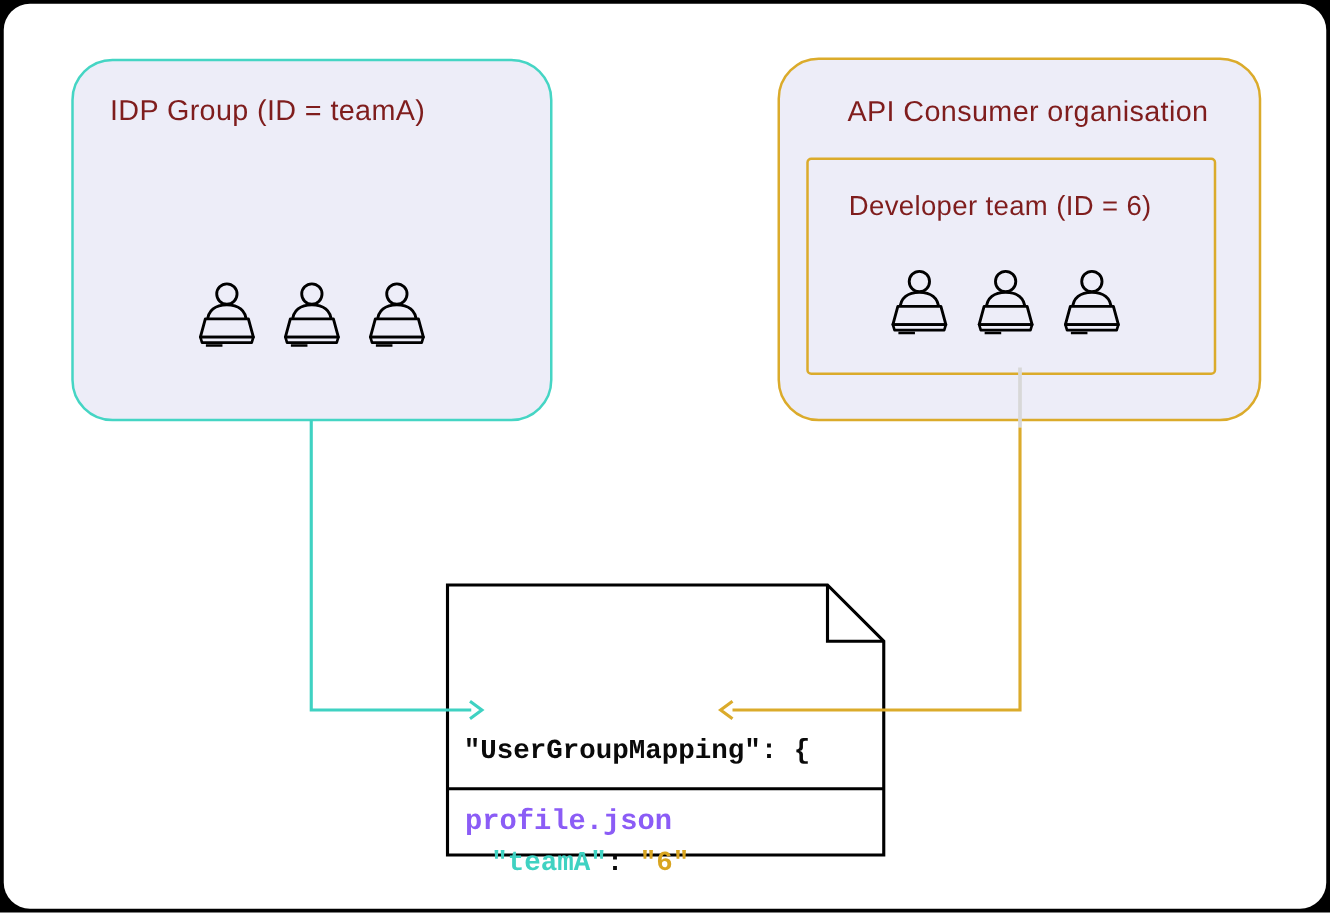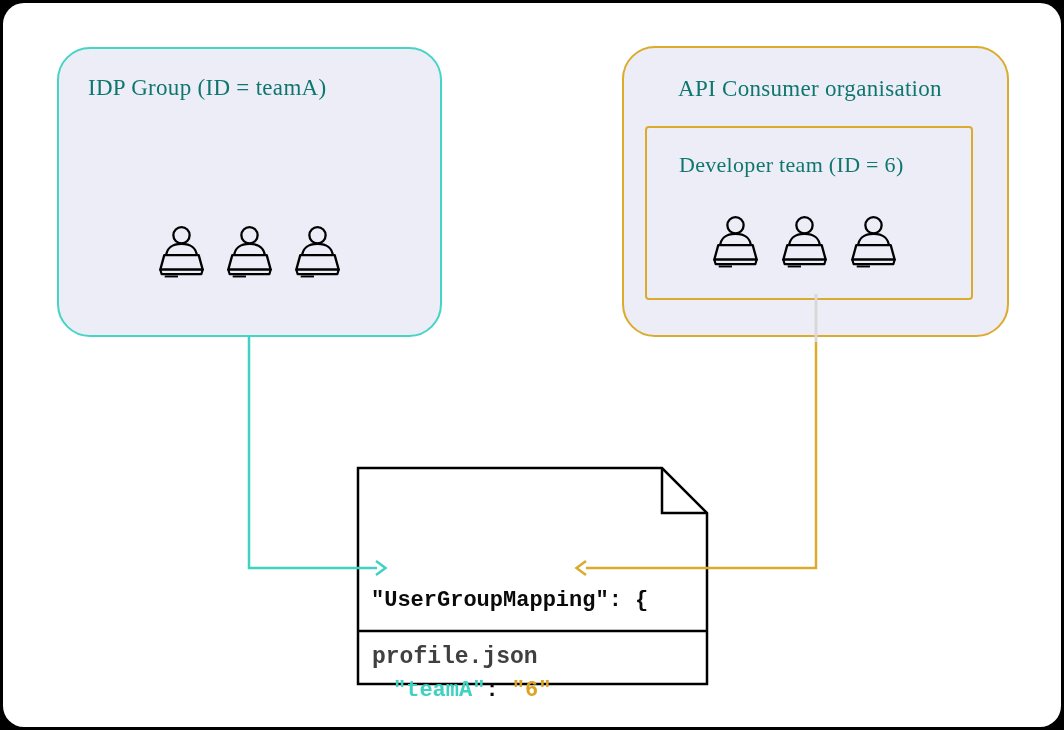--- a/index.html
+++ b/index.html
@@ -12,37 +12,37 @@
     position:absolute;left:3px;top:3px;right:3px;bottom:3px;
     background:#ffffff;border-radius:21px;
   }
   .box{
     position:absolute;background:#EDEDF8;border-radius:33px;
     box-sizing:border-box;
   }
   .box.teal-border{border:2.5px solid #45D5C4;}
   .box.gold-border{border:2.5px solid #DBAB2B;}
   .box-title{
-    position:absolute;color:#0f766e;font-size:23px;letter-spacing:.3px;
-    white-space:nowrap;font-family:Liberation Serif, serif;
+    position:absolute;color:#7f1d1d;font-size:23px;letter-spacing:.3px;
+    white-space:nowrap;font-family:Liberation Sans, sans-serif;
   }
   .icon-row{position:absolute;display:flex;}
   .member-icon{display:block;}
   .code-block{
     position:absolute;left:368px;top:523px;
     font-family:"Liberation Mono",monospace;font-weight:bold;
     font-size:22px;line-height:30px;color:#0a0a0a;white-space:pre;
   }
   .code-line.indent{padding-left:22px;}
   .key-teal{color:#3FD2C2;}
   .val-gold{color:#D9A521;}
   .doc-footer{
     position:absolute;left:369px;top:641px;
     font-family:"Liberation Mono",monospace;font-weight:bold;
-    font-size:23px;color:#404040;white-space:nowrap;
+    font-size:23px;color:#8b5cf6;white-space:nowrap;
   }
   svg.overlay{position:absolute;left:0;top:0;pointer-events:none;}
 </style>
 </head>
 <body>
 
 <svg width="0" height="0" style="position:absolute" aria-hidden="true">
   <defs>
     <symbol id="user-laptop" viewBox="0 0 60 62">
       <circle cx="30" cy="12" r="9.2" fill="none" stroke="#000" stroke-width="2.6"></circle>

